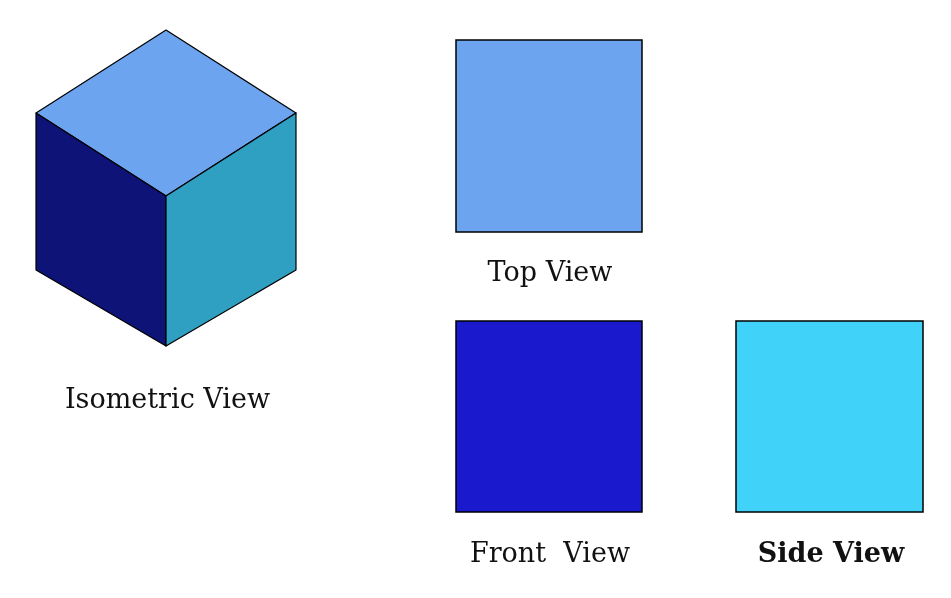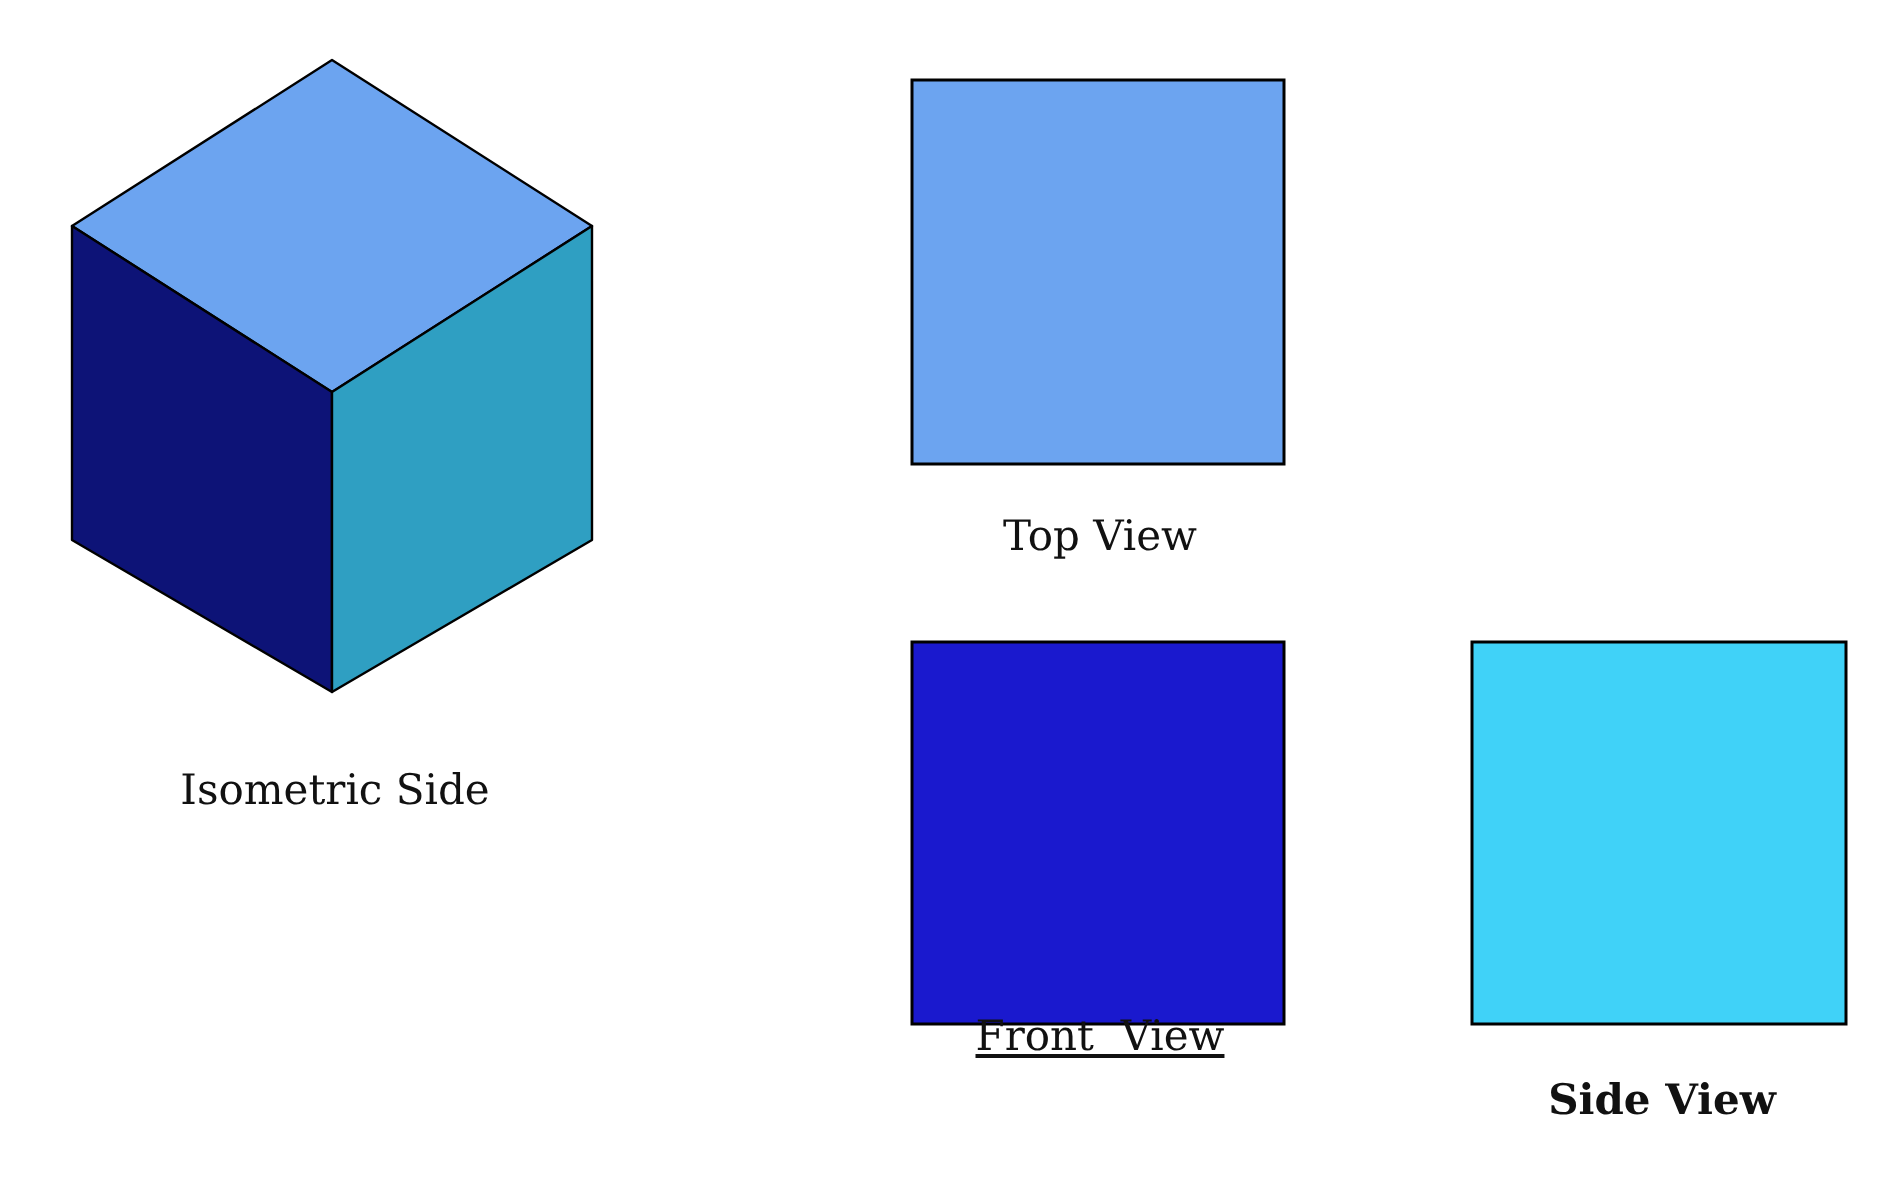--- a/index.html
+++ b/index.html
@@ -18,27 +18,27 @@
   .diagram-svg {
     position: absolute;
     left: 0;
     top: 0;
     width: 951px;
     height: 598px;
   }
   .view-label {
     position: absolute;
     text-align: center;
-    font-size: 21px;
+    font-size: 27px;
     color: #111111;
     white-space: pre;
   }
   .label-isometric { left: 55px;  top: 383px; width: 225px; }
   .label-top       { left: 455px; top: 256px; width: 190px; }
-  .label-front     { left: 455px; top: 506px; width: 190px; text-decoration: underline; }
+  .label-front     { left: 455px; top: 537px; width: 190px; }
   .label-side      { left: 735px; top: 537px; width: 192px; font-weight: bold; }
 </style>
 </head>
 <body>
 
 <div class="canvas">
 
   <svg class="diagram-svg" viewBox="0 0 951 598" xmlns="http://www.w3.org/2000/svg">
 
     <g>
@@ -47,21 +47,21 @@
       <polygon points="166,196 296,113 296,270 166,346" stroke="#000000" stroke-width="1.2" stroke-linejoin="round" fill="#2F9FC2"></polygon>
     </g>
 
     <rect x="456" y="40" width="186" height="192" stroke="#000000" stroke-width="1.5" fill="#6CA4F0"></rect>
 
     <rect x="456" y="321" width="186" height="191" stroke="#000000" stroke-width="1.5" fill="#1A19CE"></rect>
 
     <rect x="736" y="321" width="187" height="191" stroke="#000000" stroke-width="1.5" fill="#40D2F8"></rect>
   </svg>
 
-  <div class="view-label label-isometric">Isometric Side</div>
+  <div class="view-label label-isometric">Isometric View</div>
 
   <div class="view-label label-top">Top View</div>
 
   <div class="view-label label-front">Front  View</div>
 
   <div class="view-label label-side">Side View</div>
 
 </div>
 
 </body></html>

